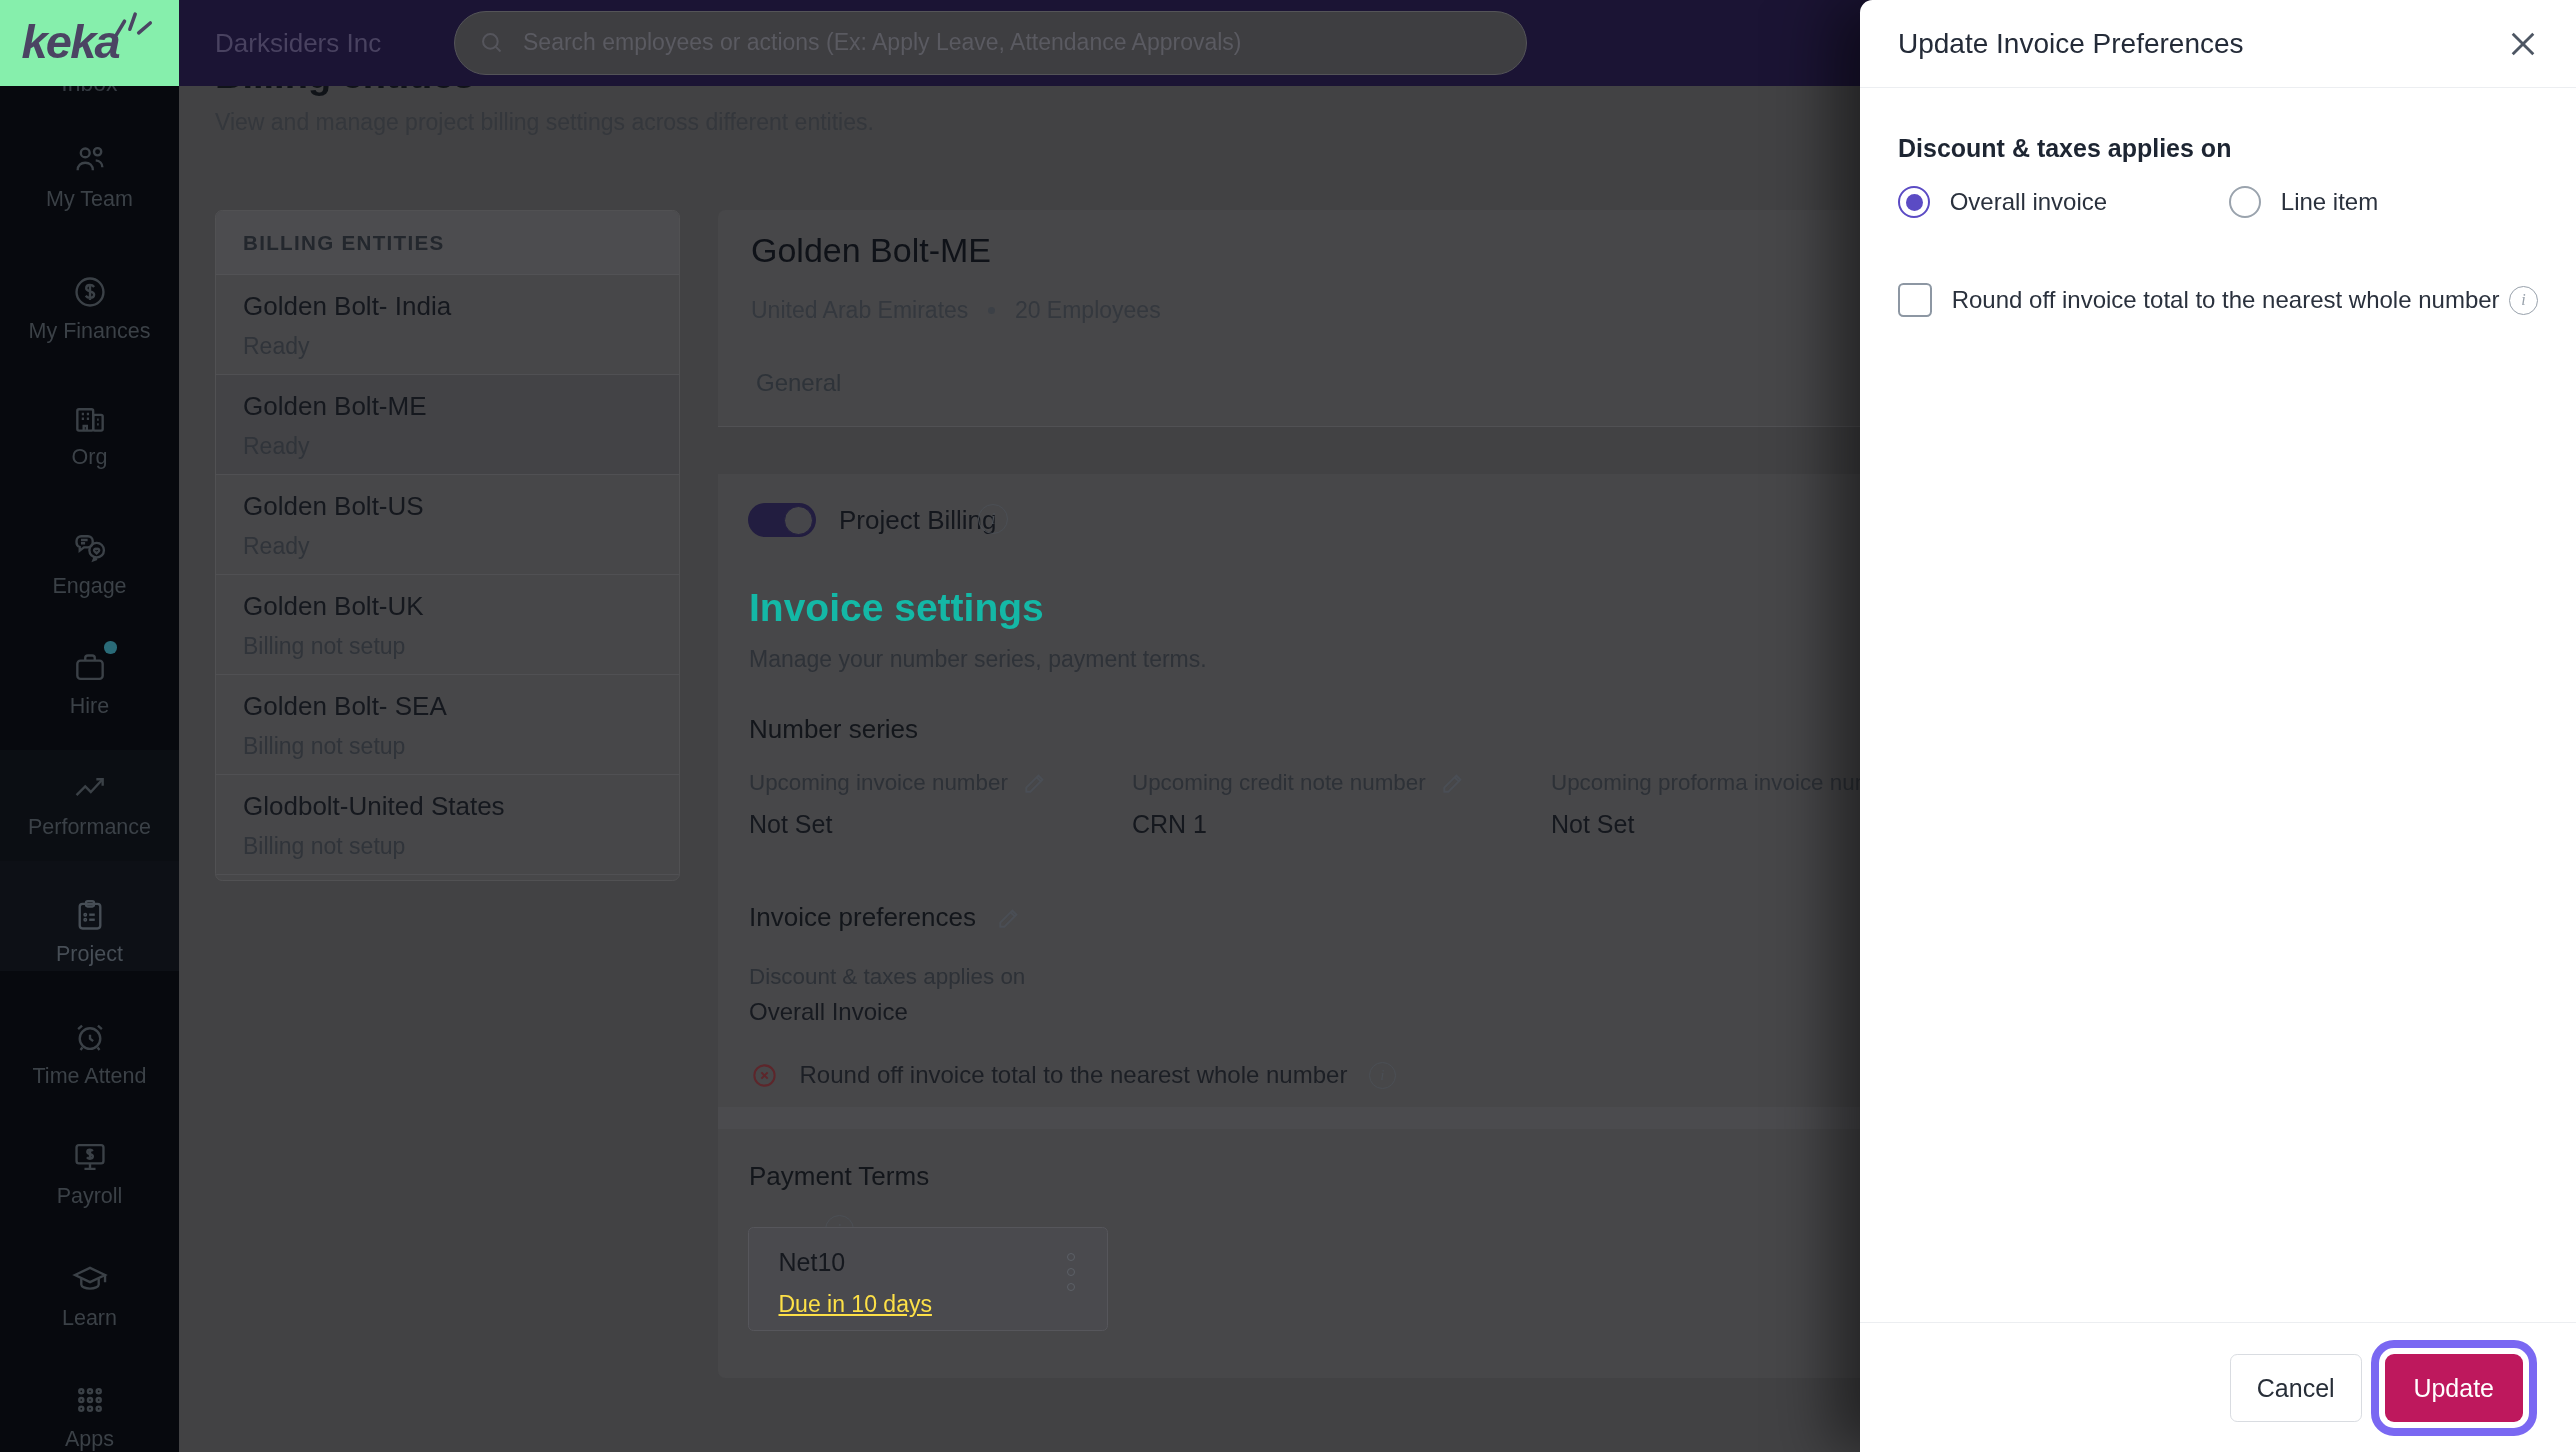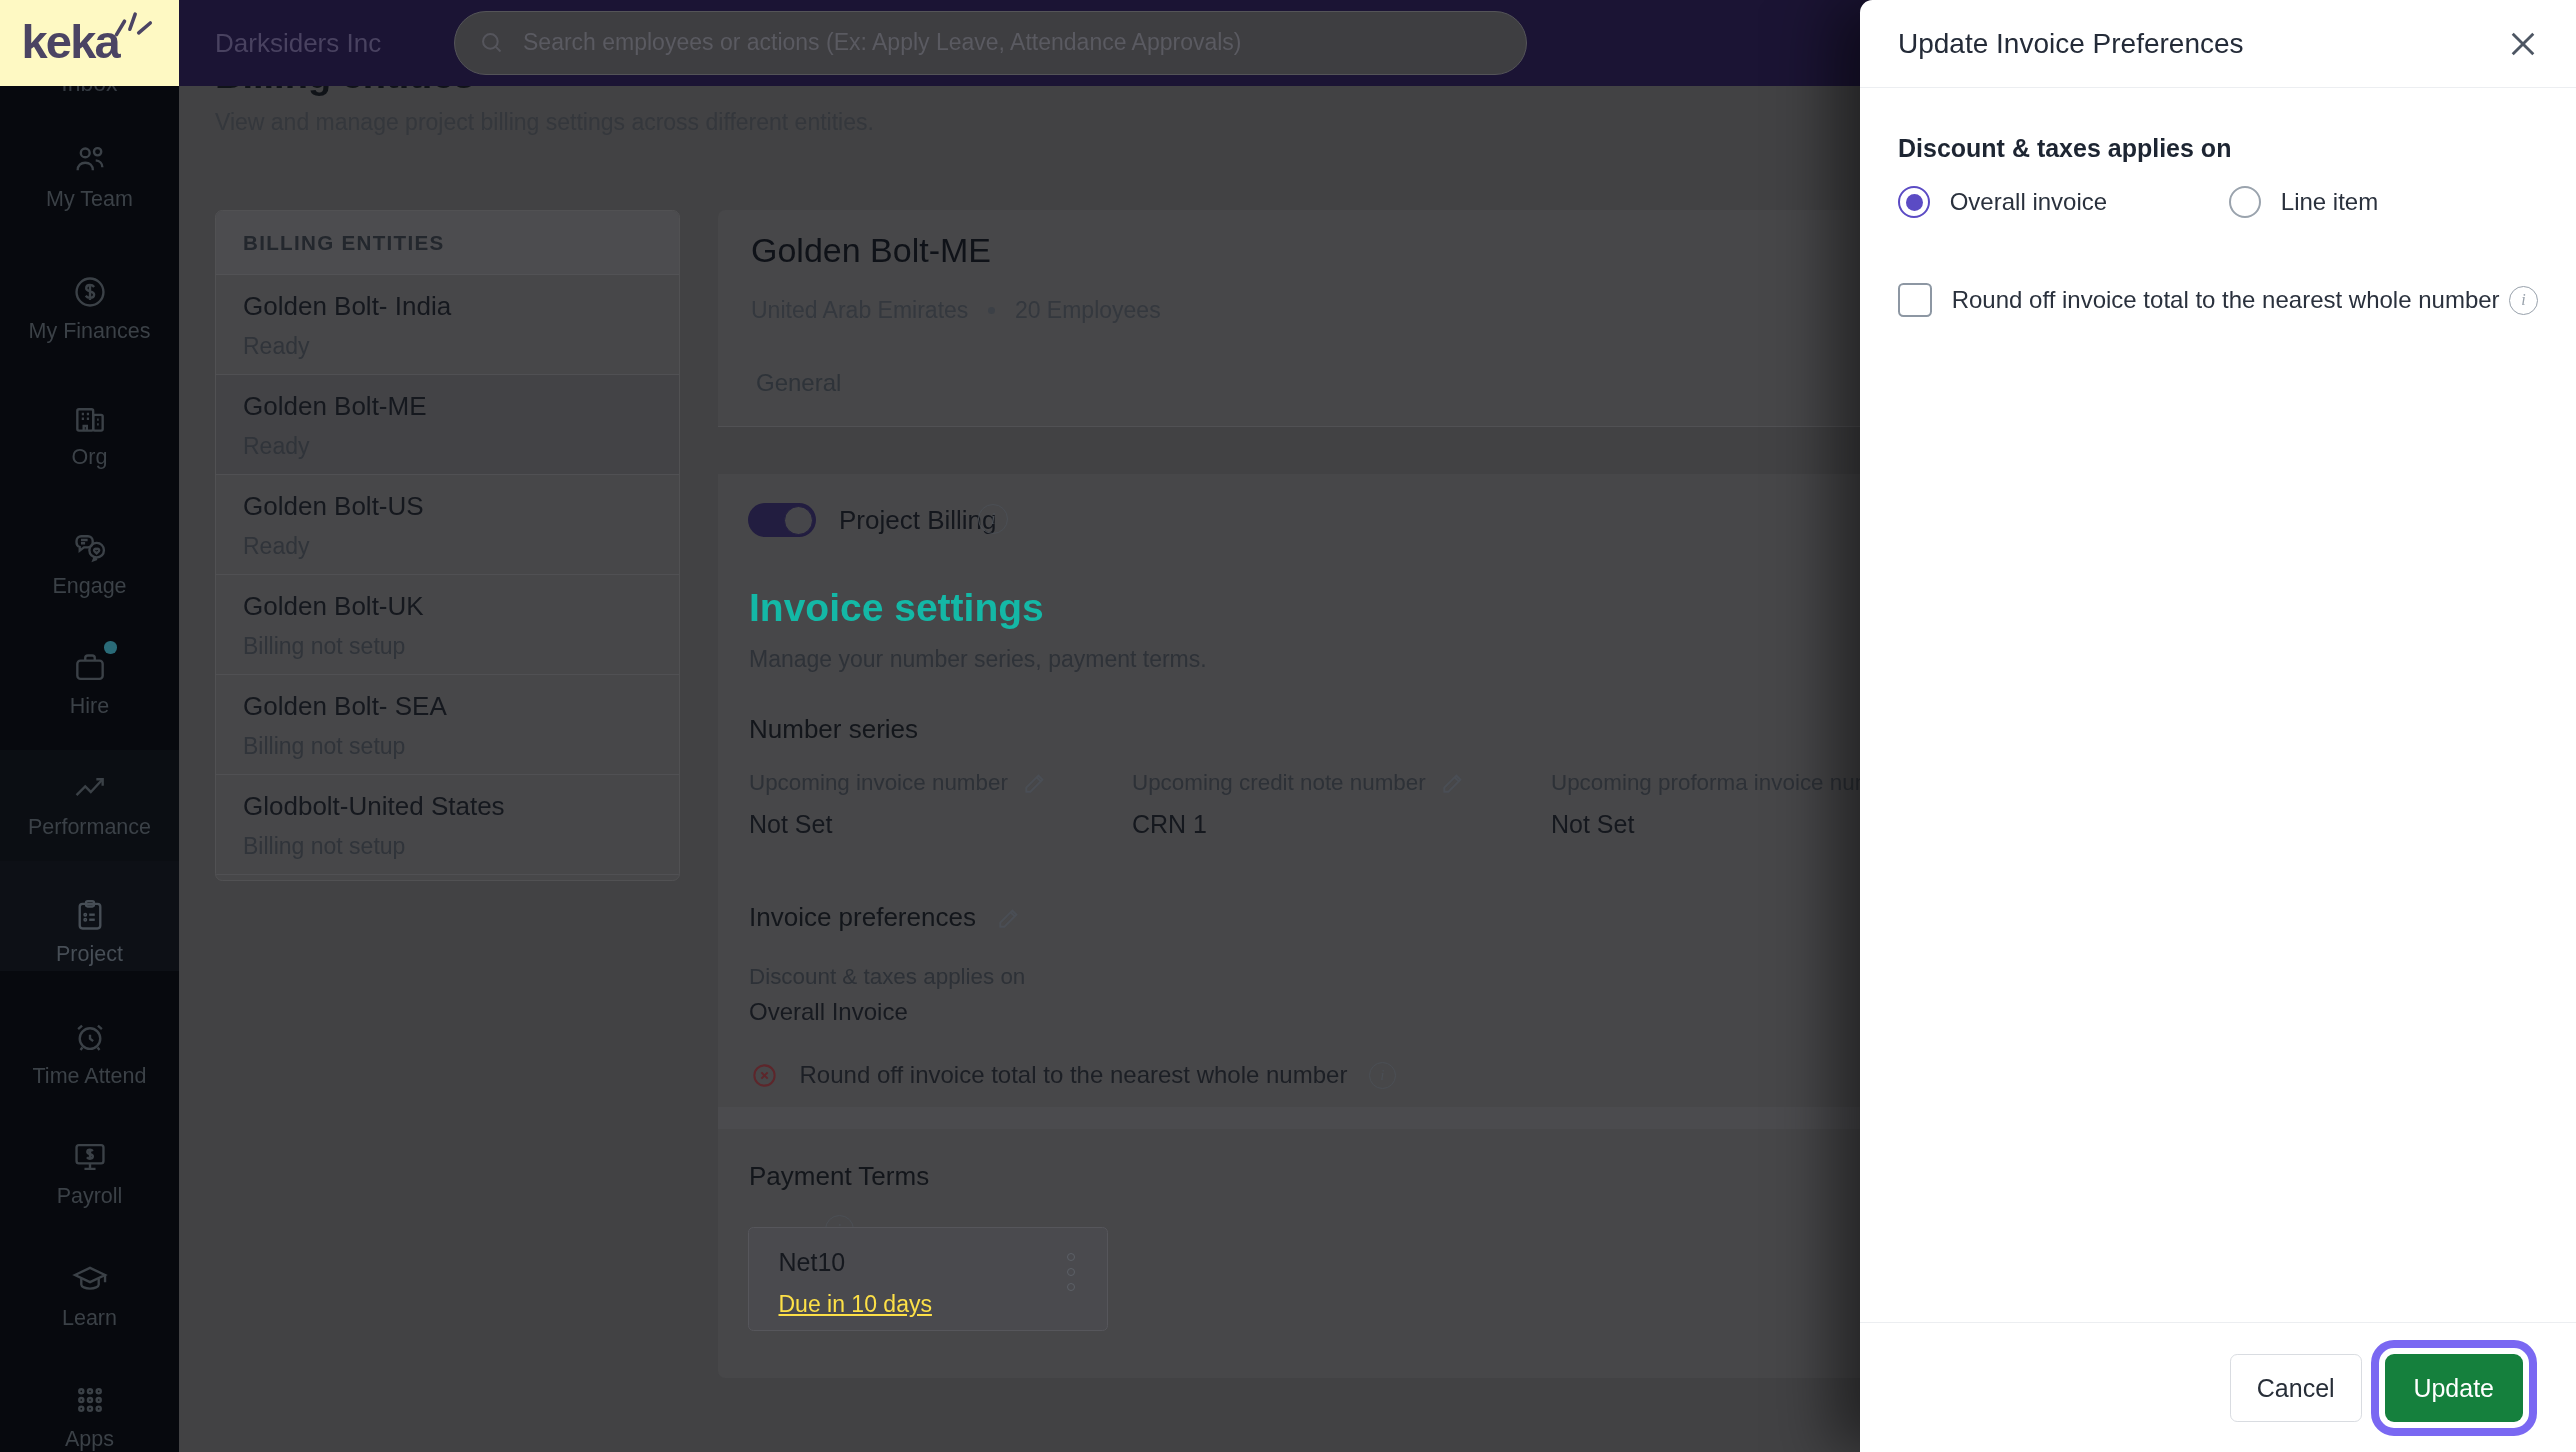--- a/index.html
+++ b/index.html
@@ -2,21 +2,21 @@
 <html style="font-size:14.3px"><head>
 <meta charset="utf-8">
 <style>
   html,body{margin:0;padding:0;background:#202023;}
   #app{position:relative;width:2576px;height:1453px;overflow:hidden;
        font-family:"Liberation Sans",sans-serif;background:#424244;}
   #app *{box-sizing:border-box;}
 
   
   .topbar{position:absolute;left:0;top:0;width:2576px;height:86px;background:#1b1434;z-index:6;}
-  .logoblock{position:absolute;left:0;top:0;width:179px;height:86px;background:#fef9c3;}
+  .logoblock{position:absolute;left:0;top:0;width:179px;height:86px;background:#86efac;font-style:italic;}
   .logo-text{position:absolute;left:21.5px;top:14.3px;font-size:47px;font-weight:bold;
              letter-spacing:-1.8px;color:#4b4463;}
   .logo-spark{position:absolute;left:111px;top:7.2px;color:#4b4463;}
   .company{position:absolute;left:215px;top:0;height:86px;line-height:86px;
            font-size:26px;color:#494260;}
   .searchpill{position:absolute;left:454px;top:10.7px;width:1073px;height:64px;border-radius:32px;
               background:#3e3e41;border:1.8px solid #545458;display:flex;align-items:center;padding:8px 23px;}
   .searchpill svg{flex:0 0 auto;color:#55555c;}
   .searchpill input{flex:1;margin-left:16px;background:transparent;border:none;outline:none;
                     font-size:23px;color:#8b8b91;font-family:"Liberation Sans",sans-serif;}
@@ -118,21 +118,21 @@
   .radio-lbl{font-size:24px;color:#2a313d;margin-left:19.7px;}
   .radio-gap{width:122px;}
   .check-row{position:absolute;left:38px;top:283px;display:flex;align-items:center;width:640px;}
   .checkbox{width:34px;height:34px;border:2.7px solid #8d97a3;border-radius:5.4px;background:#fff;cursor:pointer;}
   .check-lbl{font-size:24px;color:#2a313d;margin-left:19.7px;flex:1;}
   .info4{width:29px;height:29px;font-size:16px;border-color:#98a1ab;color:#98a1ab;}
   .m-foot{position:absolute;left:0;bottom:0;width:100%;height:131px;border-top:1.8px solid #eceef1;
           display:flex;align-items:center;justify-content:flex-end;padding-right:39px;gap:23px;margin-top:6px;}
   .btn-cancel{width:132px;height:68px;border-radius:7.2px;border:1.8px solid #d9dce1;background:#fff;
               font-size:25px;color:#272e38;font-family:"Liberation Sans",sans-serif;cursor:pointer;}
-  .btn-update{width:138px;height:68px;border-radius:9px;border:none;background:#15803d;color:#ffffff;
+  .btn-update{width:138px;height:68px;border-radius:9px;border:none;background:#be185d;color:#ffffff;
               font-size:25px;font-family:"Liberation Sans",sans-serif;cursor:pointer;
               outline:8px solid #7a68f2;outline-offset:6.3px;margin-right:14.3px;}
 </style>
 </head>
 <body>
 
 <div id="app">
 
   <div class="page-title">Billing entities</div>
   <div class="page-sub">View and manage project billing settings across different entities.</div>

